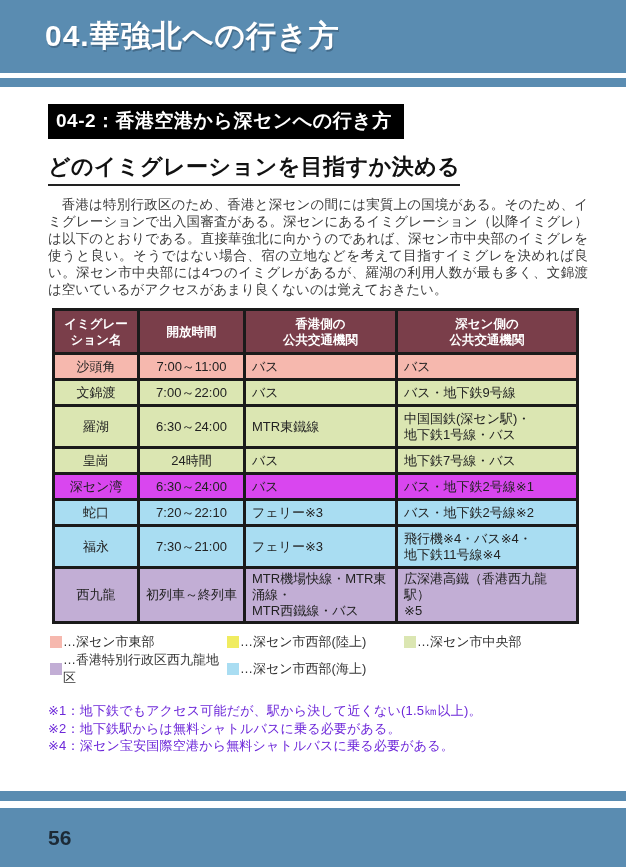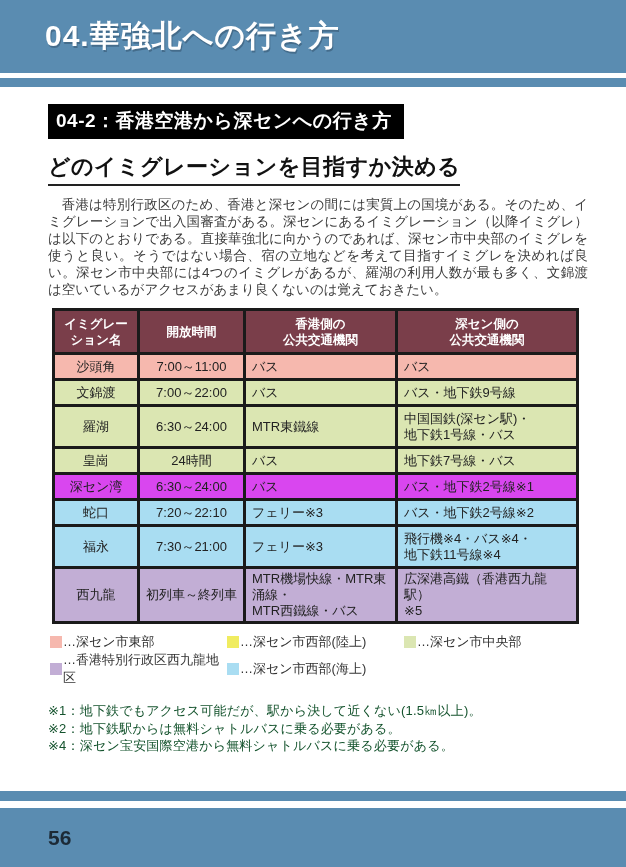--- a/index.html
+++ b/index.html
@@ -57,21 +57,21 @@
 
   
   .legend {
     margin-top:9px; margin-left:2px; display:grid;
     grid-template-columns:177px 177px 1fr; font-size:13px; color:#333;
   }
   .legend-item { display:flex; align-items:center; }
   .swatch { width:12px; height:12px; display:inline-block; margin-right:1px; flex:none; }
 
   
-  .notes { margin-top:15px; font-size:13px; line-height:17.5px; color:#14532d; }
+  .notes { margin-top:15px; font-size:13px; line-height:17.5px; color:#6d28d9; }
   .note-line { letter-spacing:0.2px; }
 
   
   .thin-band2 { height:10px; background:#5a8cb1; flex:none; }
   .gap-white2 { height:7px; background:#ffffff; flex:none; }
   .footer-band { height:59px; background:#5a8cb1; flex:none; display:flex; align-items:center; }
   .page-number { color:#1c2a36; font-size:21px; font-weight:bold; padding-left:48px; }
 </style>
 </head>
 <body>

